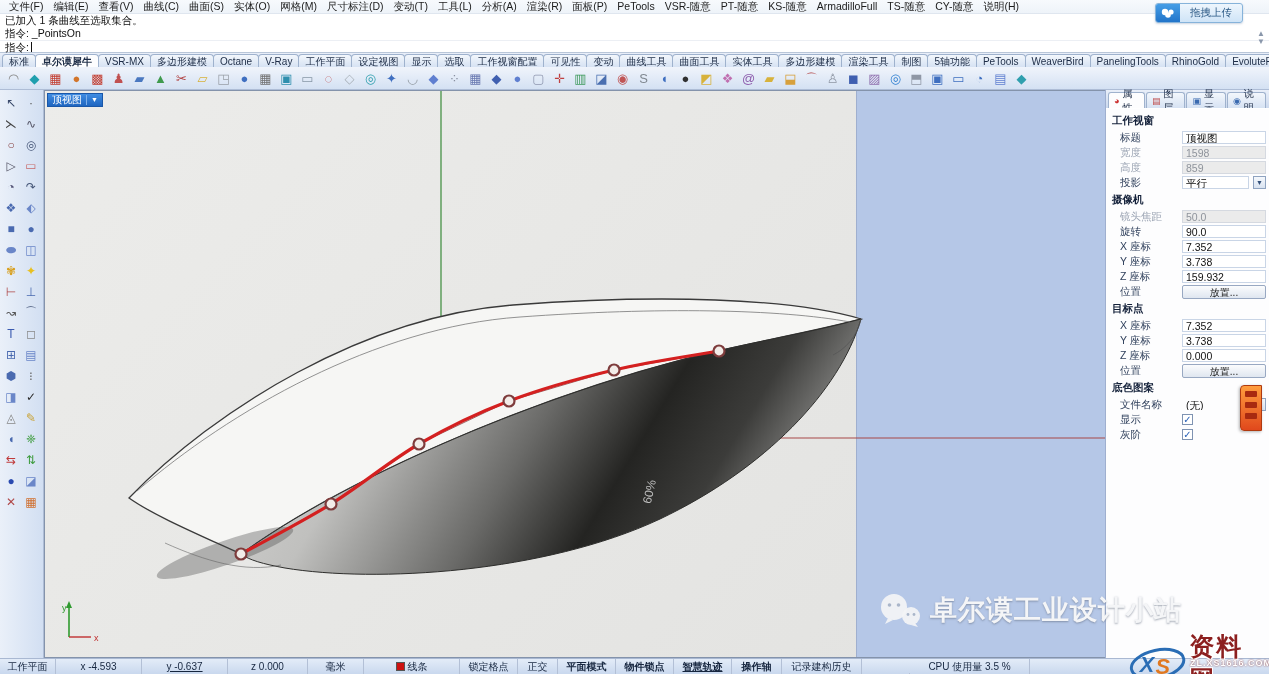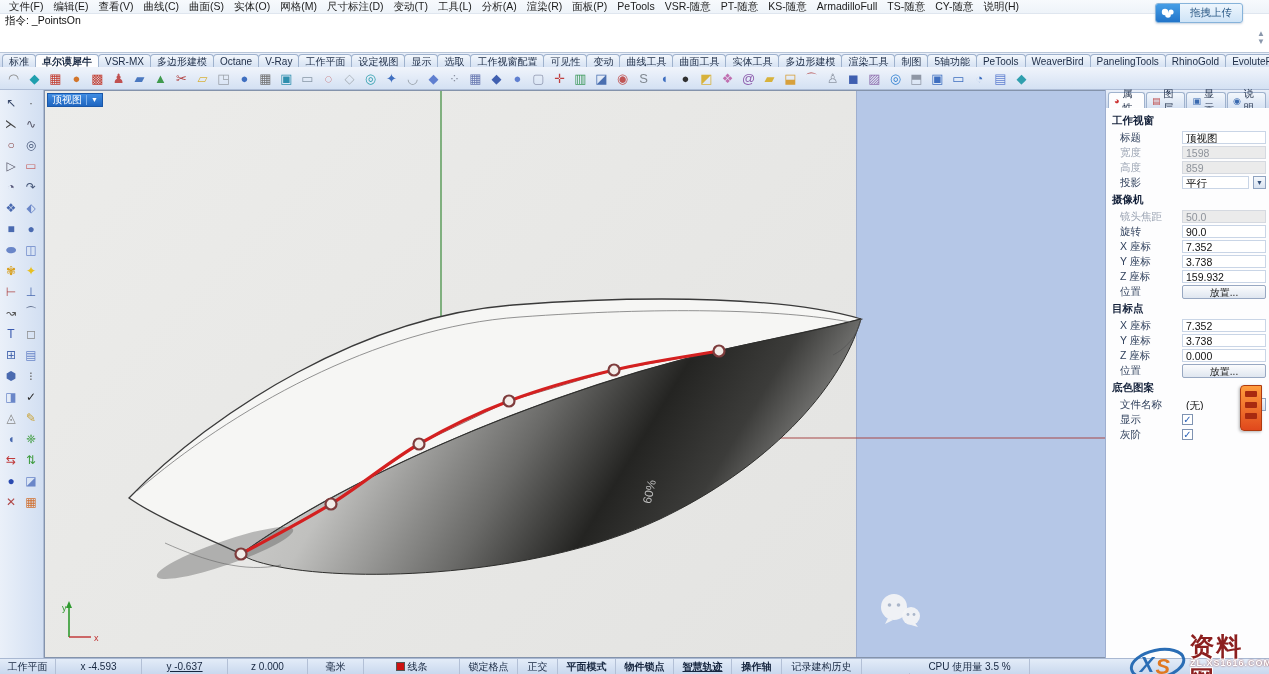--- a/index.html
+++ b/index.html
@@ -157,21 +157,25 @@
       <svg width="16" height="12" viewBox="0 0 16 12">
         <circle cx="5" cy="5" r="3.2" fill="#fff"></circle>
           <circle cx="11" cy="5" r="2.6" fill="#fff"></circle>
         <circle cx="8" cy="8" r="2.8" fill="#fff"></circle>
       </svg>
     </span>
     <span class="lbl">拖拽上传</span>
   </div>
 
   <div id="cmdarea">
+    <div class="cmd-line">已加入 1 条曲线至选取集合。</div>
     <div class="cmd-line">指令: _PointsOn</div>
+    <div class="cmd-line" id="cmd-input-line">
+      <span>指令:</span><span class="caret"></span>
+    </div>
     <div id="cmd-scroll">▲<br>▼</div>
   </div>
 
   <div id="tabbar">
       <span class="ttab">标准</span>
       <span class="ttab active">卓尔谟犀牛</span>
       <span class="ttab">VSR-MX</span>
       <span class="ttab">多边形建模</span>
       <span class="ttab">Octane</span>
       <span class="ttab">V-Ray</span>
@@ -509,20 +513,21 @@
     <svg width="44" height="36" viewBox="0 0 44 36">
       <circle cx="16" cy="15" r="13" fill="#f2f3f5" opacity="0.95"></circle>
       <circle cx="33" cy="24" r="9" fill="#f2f3f5" opacity="0.95"></circle>
       <path d="M10,26 L7,32 L15,28 Z" fill="#f2f3f5" opacity="0.95"></path>
       <path d="M37,31 L40,35 L33,33 Z" fill="#f2f3f5" opacity="0.95"></path>
       <circle cx="11.5" cy="13" r="1.8" fill="#aab6ca"></circle>
       <circle cx="20.5" cy="13" r="1.8" fill="#aab6ca"></circle>
       <circle cx="30" cy="22.5" r="1.4" fill="#aab6ca"></circle>
       <circle cx="36" cy="22.5" r="1.4" fill="#aab6ca"></circle>
     </svg>
+    <span class="wm-text">卓尔谟工业设计小站</span>
   </div>
 
   <div id="wm-site">
     <svg width="62" height="42" viewBox="0 0 62 42">
       <ellipse cx="30" cy="22" rx="27" ry="14" fill="none" stroke="#2a6db5" stroke-width="3" transform="rotate(-12 30 22)"></ellipse>
       <text x="12" y="30" font-size="22" font-style="italic" font-weight="bold" fill="#2a6db5">X</text>
       <text x="28" y="32" font-size="22" font-style="italic" font-weight="bold" fill="#e07820">S</text>
     </svg>
     <span class="site-name">资料网</span>
     <span class="site-url">ZL.XS1616.COM</span>

